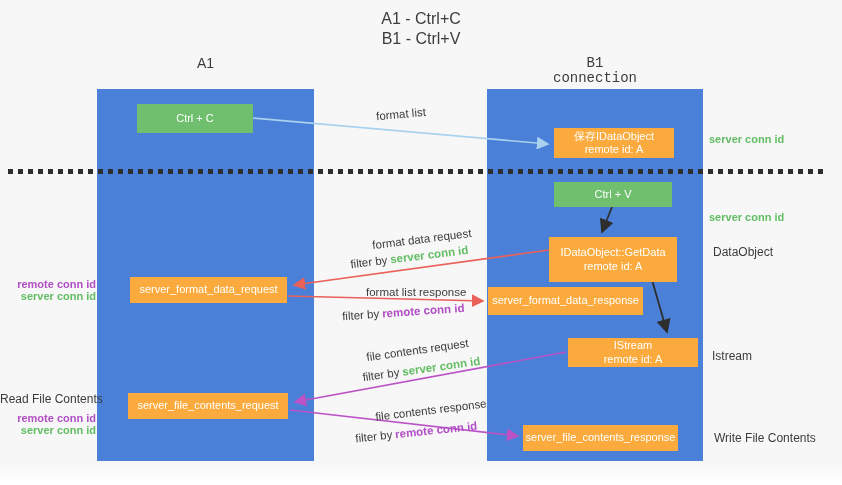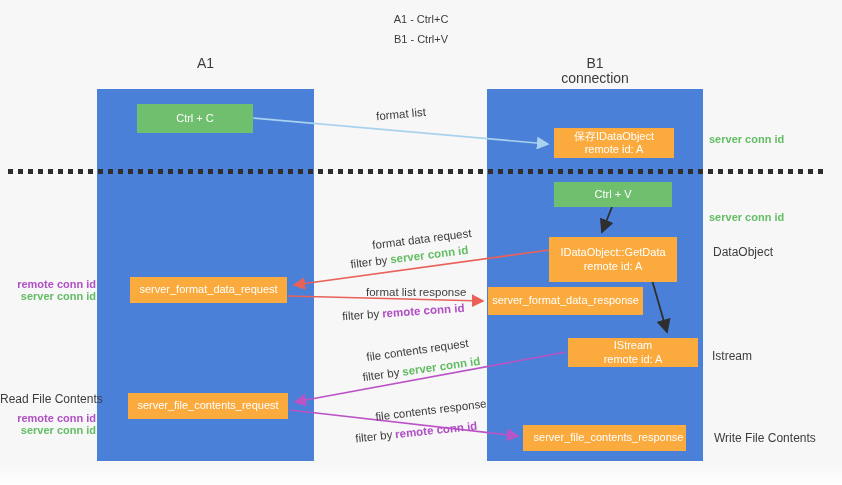--- a/index.html
+++ b/index.html
@@ -5,21 +5,21 @@
   html,body{margin:0;padding:0;background:#e9e9e9;}
   #canvas{
     position:relative;width:842px;height:485px;overflow:hidden;
     background:#f7f7f8;
     font-family:"Liberation Sans","DejaVu Sans",sans-serif;
     color:#3d3d3d;
   }
   #canvas::after{content:"";position:absolute;left:0;right:0;bottom:0;height:22px;
     background:linear-gradient(180deg,rgba(255,255,255,0),#ffffff);z-index:7;pointer-events:none;}
   .title{position:absolute;left:0;right:0;top:9px;text-align:center;z-index:5;
-    font-size:11px;line-height:20px;color:#3c3c3c;}
+    font-size:16px;line-height:20px;color:#3c3c3c;}
   .colhead{position:absolute;top:56px;text-align:center;font-size:14px;line-height:14.5px;color:#3c3c3c;z-index:5;}
   .lifeline{position:absolute;top:89px;height:372px;background:#4a80d8;z-index:1;}
   #svg-arrows{position:absolute;left:0;top:0;z-index:2;}
   .dotted{position:absolute;left:8px;top:169px;width:815px;height:5px;z-index:3;
     background:repeating-linear-gradient(90deg,#2e2e2e 0 5px,transparent 5px 10px);}
   .node{position:absolute;display:flex;flex-direction:column;align-items:center;justify-content:center;
     color:#ffffff;font-size:11px;line-height:13.5px;text-align:center;z-index:4;}
   .node.green{background:#70bf6e;}
   .node.orange{background:#fbab3e;}
   .alabel{position:absolute;font-size:11.5px;color:#3d3d3d;white-space:nowrap;z-index:5;}
@@ -36,21 +36,21 @@
 <div id="canvas">
 
   <div class="title">
     <div>A1 - Ctrl+C</div>
     <div>B1 - Ctrl+V</div>
   </div>
 
   <div class="colhead" style="left:97px;width:217px;">
     <div>A1</div>
   </div>
-  <div class="colhead" style="left:487px;width:216px;">
+  <div class="colhead" style="left:487px;width:216px;font-family:Liberation Mono, monospace;">
     <div>B1</div>
     <div>connection</div>
   </div>
 
   <div class="lifeline" style="left:97px;width:217px;"></div>
   <div class="lifeline" style="left:487px;width:216px;"></div>
 
   <svg id="svg-arrows" width="842" height="485">
     <defs>
       <marker id="m-lb" markerWidth="9" markerHeight="8" refX="7" refY="4" orient="auto">
@@ -97,21 +97,21 @@
   <div class="node orange" style="left:130px;top:277px;width:157px;height:26px;">
     <span>server_format_data_request</span>
   </div>
   <div class="node orange" style="left:568px;top:338px;width:130px;height:29px;">
     <span>IStream</span>
     <span>remote id: A</span>
   </div>
   <div class="node orange" style="left:128px;top:393px;width:160px;height:26px;text-align:right;">
     <span>server_file_contents_request</span>
   </div>
-  <div class="node orange" style="left:523px;top:425px;width:155px;height:26px;padding-left:8px;">
+  <div class="node orange" style="left:523px;top:425px;width:155px;height:26px;">
     <span>server_file_contents_response</span>
   </div>
 
   <div class="alabel" style="left:376px;top:108px;transform:rotate(-5deg);">format list</div>
 
   <div class="alabel" style="left:372px;top:233px;transform:rotate(-7deg);">format data request</div>
   <div class="alabel" style="left:350px;top:251px;transform:rotate(-7deg);">
     <span class="sp">filter by</span><span class="t-green">server conn id</span>
   </div>
 

